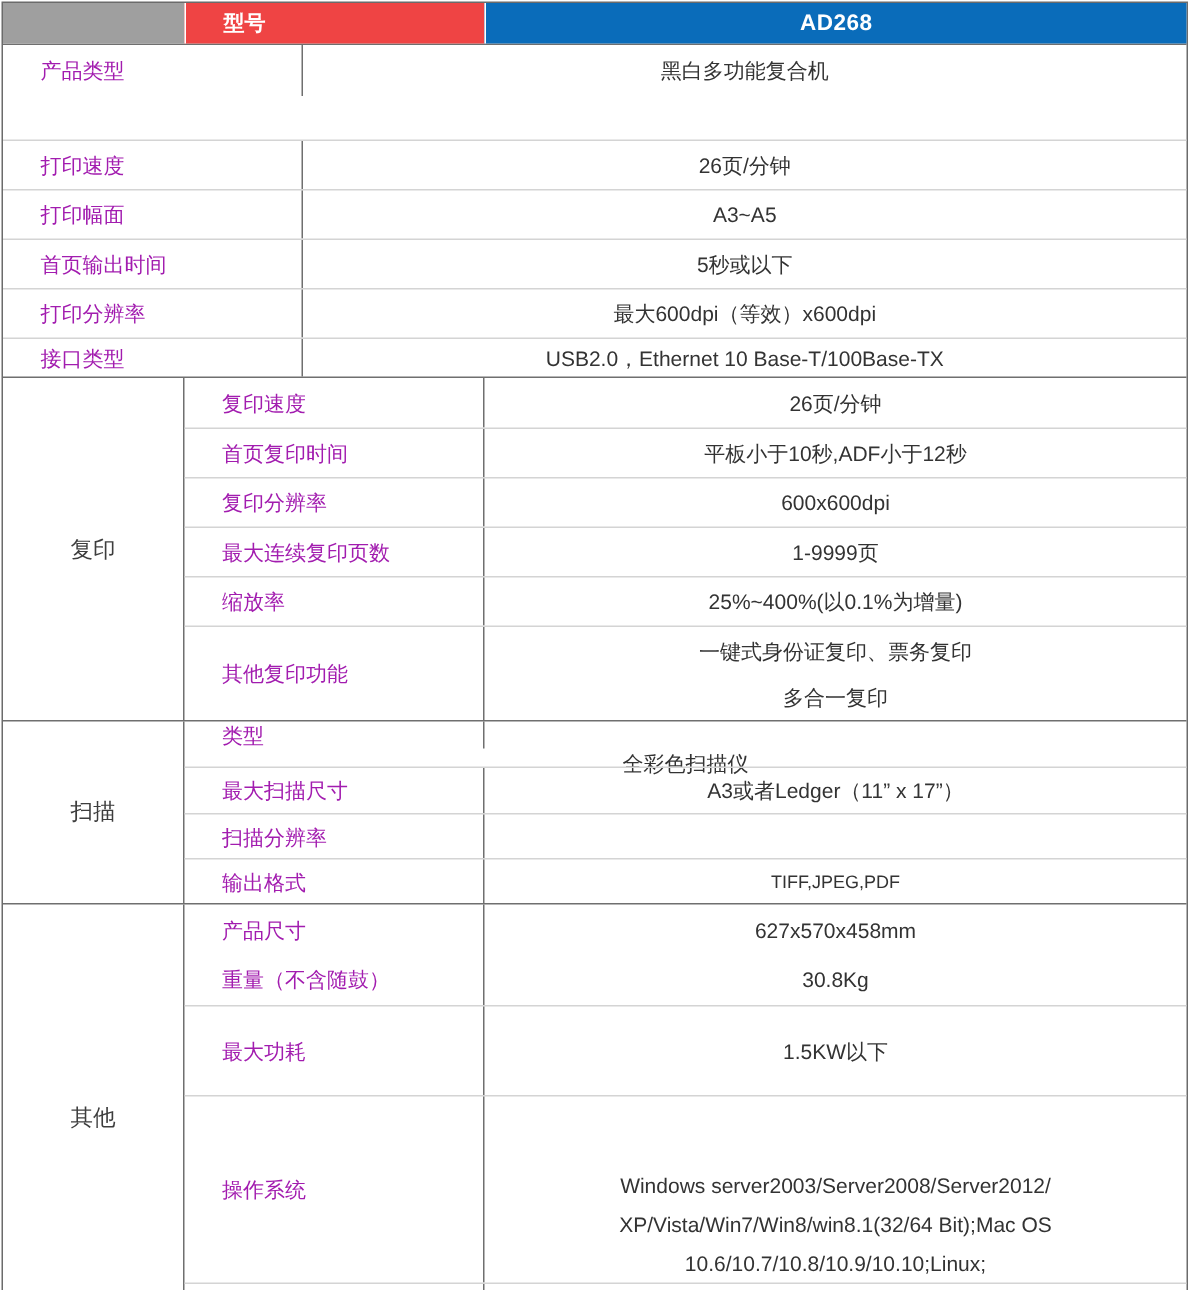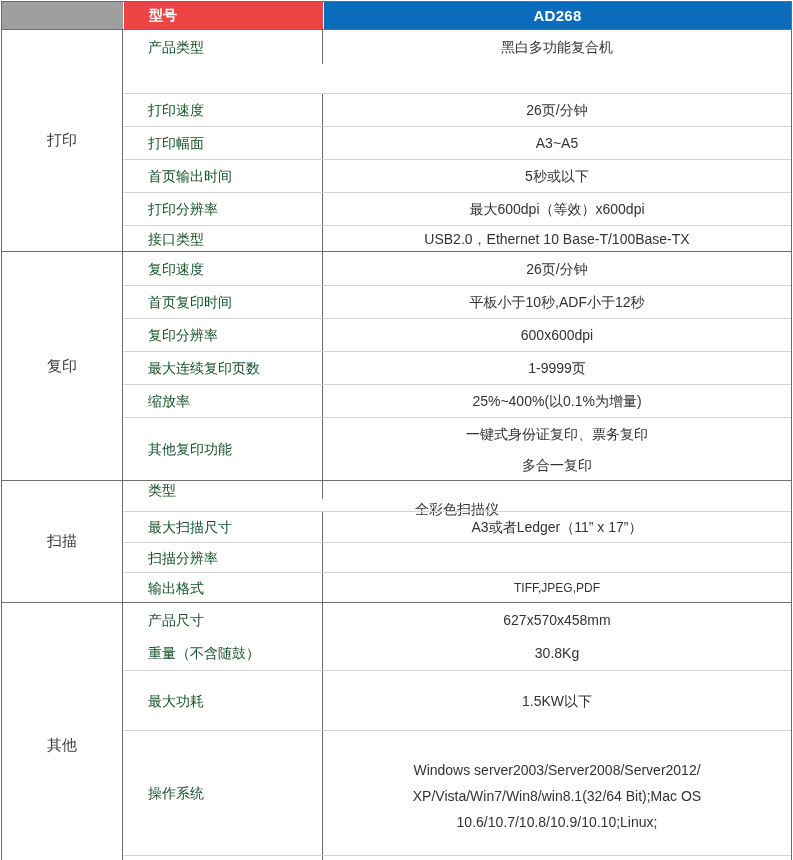--- a/index.html
+++ b/index.html
@@ -27,46 +27,45 @@
   }
   .rows { flex: 1; display: flex; flex-direction: column; }
   .row { display: flex; }
   .row + .row { border-top: 1px solid #d4d4d4; }
 
   .label-cell {
     width: 200px; border-right: 1px solid #6f6f6f;
     display: flex; flex-direction: column; justify-content: space-around;
     align-items: flex-start; padding-left: 25px;
   }
-  .label-line { font-size: 14px; color: #14532d; line-height: 18px; }
+  .label-line { font-size: 14px; color: #a21caf; line-height: 18px; }
 
   .value-cell {
     flex: 1; display: flex; flex-direction: column; justify-content: space-around;
     align-items: center; text-align: center; padding: 0 6px;
   }
   .value-line { font-size: 14px; color: #333333; line-height: 20px; }
 
   
   .v-sm .value-line { font-size: 13px; }
   .v-xs .value-line { font-size: 12px; }
-  .v-os .value-cell { justify-content: center; padding-top: 6px; }
+  .v-os .value-cell { justify-content: flex-end; padding-top: 6px; }
   .v-os .value-line { line-height: 26px; }
 </style>
 </head>
 <body>
 
 <div class="spec-table">
   <div class="header-row">
     <div class="h-cell h-corner"></div>
     <div class="h-cell h-model-label">型号</div>
     <div class="h-cell h-model-value">AD268</div>
   </div>
   <div id="sections-host">
       <div class="section">
-        <div class="section-label">打印</div>
         <div class="rows">
           <div class="row" style="height: 34px;">
             <div class="label-cell">
               <div class="label-line">产品类型</div>
             </div>
             <div class="value-cell">
               <div class="value-line">黑白多功能复合机</div>
             </div>
           </div>
           <div class="row" style="height: 33px; margin-top: 29px;">

